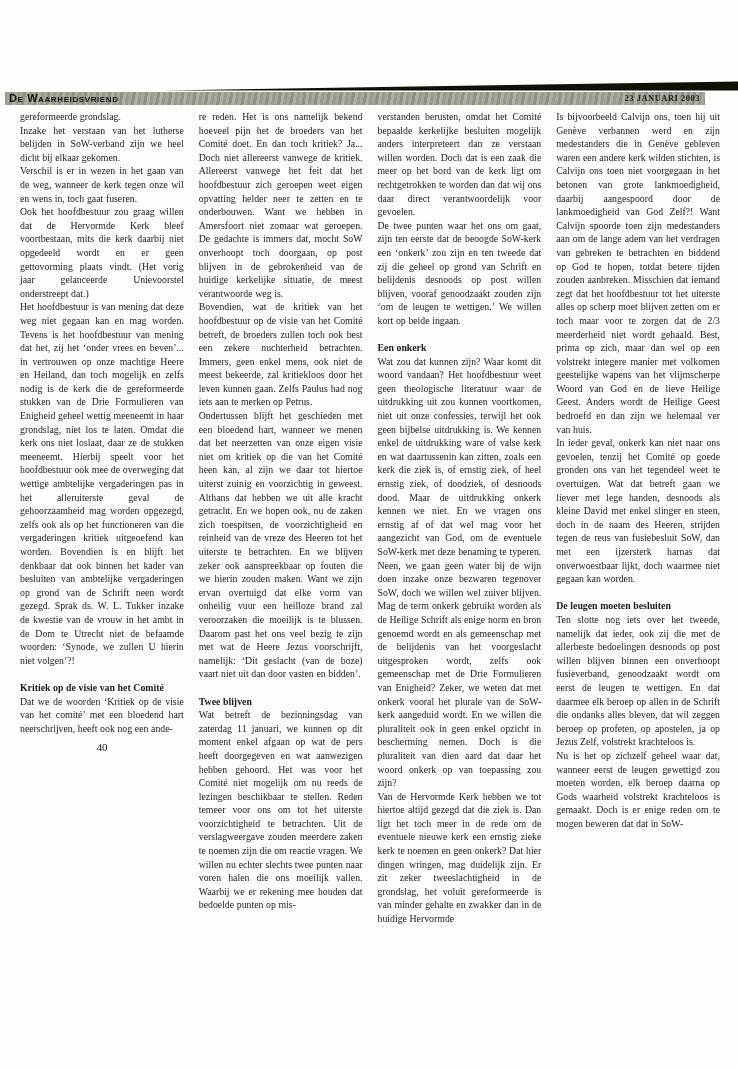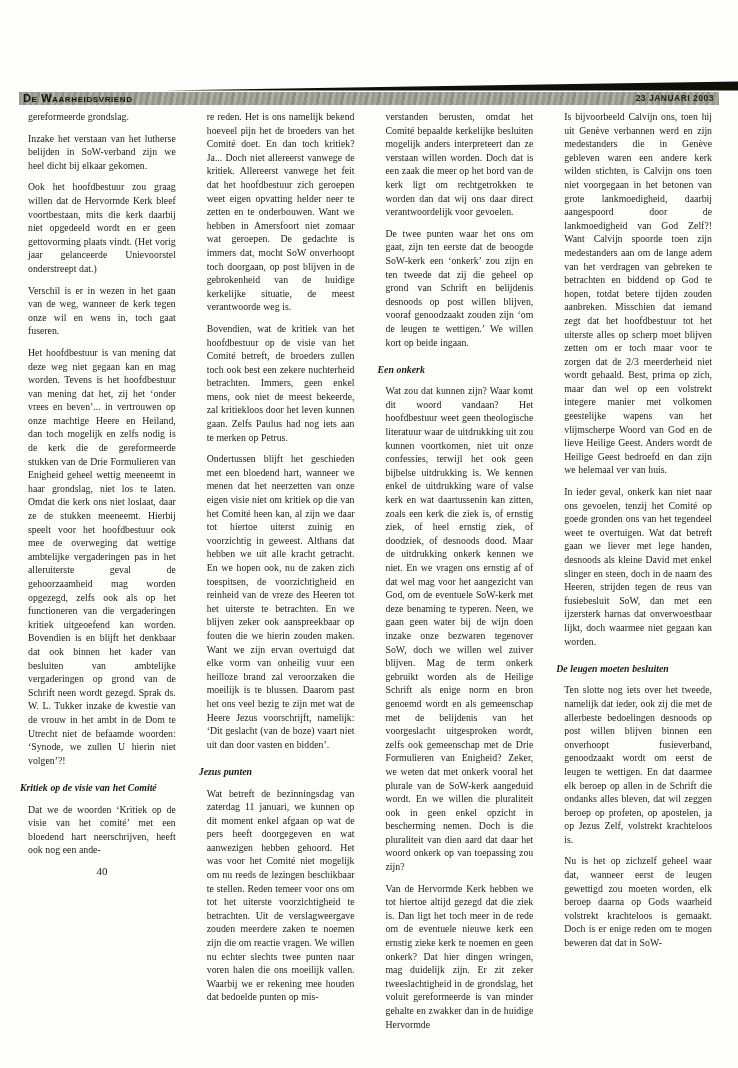--- a/index.html
+++ b/index.html
@@ -20,21 +20,21 @@
   #rule-svg {
     position: absolute;
     left: 0;
     top: 78px;
     width: 738px;
     height: 14px;
   }
   
   #masthead-bar {
     position: absolute;
-    left: 19px;
+    left: 5px;
     top: 92px;
     width: 700px;
     height: 13px;
     background:
       repeating-linear-gradient(100deg,
         #98988f 0 3px, #a7a79e 3px 6px, #8f8f86 6px 9px, #b0b0a7 9px 12px);
     display: flex;
     align-items: center;
     justify-content: space-between;
     box-sizing: border-box;
@@ -44,21 +44,21 @@
     font-family: "Liberation Sans", sans-serif;
     font-variant: small-caps;
     font-weight: bold;
     font-size: 11px;
     letter-spacing: 0.6px;
     color: #131310;
     line-height: 13px;
     white-space: nowrap;
   }
   .masthead-date {
-    font-family: Liberation Sans, sans-serif;
+    font-family: Liberation Serif, serif;
     font-weight: bold;
     font-size: 8.5px;
     letter-spacing: 0.5px;
     color: #20201c;
     text-transform: uppercase;
     line-height: 13px;
     white-space: nowrap;
   }
   
   #columns {
@@ -71,29 +71,28 @@
   }
   .col {
     width: 164px;
     font-size: 9.8px;
     line-height: 13.6px;
     text-align: justify;
     letter-spacing: 0px;
     word-spacing: 0.2px;
   }
   .col p.para {
-    margin: 8px;
+    margin: 0;
     text-align: justify;
   }
   .col h3.heading {
     margin: 13.6px 0 0 0;
     font-size: 9.8px;
     line-height: 13.6px;
     font-weight: bold;
-    font-style: italic;
   }
   .col > :first-child {
     margin-top: 0 !important;
   }
   #page-number {
     margin-top: 6px;
     font-size: 11px;
     font-weight: normal;
     text-align: center;
   }
@@ -110,32 +109,32 @@
   <div id="masthead-bar">
     <span class="masthead-title">De Waarheidsvriend</span>
     <span class="masthead-date">23 JANUARI 2003</span>
   </div>
 
   <div id="columns">
     <div class="col">
 
     <p class="para">gereformeerde grondslag.</p>
         <p class="para">Inzake het verstaan van het lutherse belijden in SoW-verband zijn we heel dicht bij elkaar gekomen.</p>
+        <p class="para">Verschil is er in wezen in het gaan van de weg, wanneer de kerk tegen onze wil en wens in, toch gaat fuseren.</p>
         <p class="para">Ook het hoofdbestuur zou graag willen dat de Hervormde Kerk bleef voortbestaan, mits die kerk daarbij niet opgedeeld wordt en er geen gettovorming plaats vindt. (Het vorig jaar gelanceerde Unievoorstel onderstreept dat.)</p>
-        <p class="para">Verschil is er in wezen in het gaan van de weg, wanneer de kerk tegen onze wil en wens in, toch gaat fuseren.</p>
         <p class="para">Het hoofdbestuur is van mening dat deze weg niet gegaan kan en mag worden. Tevens is het hoofdbestuur van mening dat het, zij het ‘onder vrees en beven’... in vertrouwen op onze machtige Heere en Heiland, dan toch mogelijk en zelfs nodig is de kerk die de gereformeerde stukken van de Drie Formulieren van Enigheid geheel wettig meeneemt in haar grondslag, niet los te laten. Omdat die kerk ons niet loslaat, daar ze de stukken meeneemt. Hierbij speelt voor het hoofdbestuur ook mee de overweging dat wettige ambtelijke vergaderingen pas in het alleruiterste geval de gehoorzaamheid mag worden opgezegd, zelfs ook als op het functioneren van die vergaderingen kritiek uitgeoefend kan worden. Bovendien is en blijft het denkbaar dat ook binnen het kader van besluiten van ambtelijke vergaderingen op grond van de Schrift neen wordt gezegd. Sprak ds. W. L. Tukker inzake de kwestie van de vrouw in het ambt in de Dom te Utrecht niet de befaamde woorden: ‘Synode, we zullen U hierin niet volgen’?!</p>
         <h3 class="heading">Kritiek op de visie van het Comité</h3>
         <p class="para">Dat we de woorden ‘Kritiek op de visie van het comité’ met een bloedend hart neerschrijven, heeft ook nog een ande-</p>
         <div id="page-number">40</div>
       </div>
     <div class="col">
         <p class="para">re reden. Het is ons namelijk bekend hoeveel pijn het de broeders van het Comité doet. En dan toch kritiek? Ja... Doch niet allereerst vanwege de kritiek. Allereerst vanwege het feit dat het hoofdbestuur zich geroepen weet eigen opvatting helder neer te zetten en te onderbouwen. Want we hebben in Amersfoort niet zomaar wat geroepen. De gedachte is immers dat, mocht SoW onverhoopt toch doorgaan, op post blijven in de gebrokenheid van de huidige kerkelijke situatie, de meest verantwoorde weg is.</p>
         <p class="para">Bovendien, wat de kritiek van het hoofdbestuur op de visie van het Comité betreft, de broeders zullen toch ook best een zekere nuchterheid betrachten. Immers, geen enkel mens, ook niet de meest bekeerde, zal kritiekloos door het leven kunnen gaan. Zelfs Paulus had nog iets aan te merken op Petrus.</p>
         <p class="para">Ondertussen blijft het geschieden met een bloedend hart, wanneer we menen dat het neerzetten van onze eigen visie niet om kritiek op die van het Comité heen kan, al zijn we daar tot hiertoe uiterst zuinig en voorzichtig in geweest. Althans dat hebben we uit alle kracht getracht. En we hopen ook, nu de zaken zich toespitsen, de voorzichtigheid en reinheid van de vreze des Heeren tot het uiterste te betrachten. En we blijven zeker ook aanspreekbaar op fouten die we hierin zouden maken. Want we zijn ervan overtuigd dat elke vorm van onheilig vuur een heilloze brand zal veroorzaken die moeilijk is te blussen. Daarom past het ons veel bezig te zijn met wat de Heere Jezus voorschrijft, namelijk: ‘Dit geslacht (van de boze) vaart niet uit dan door vasten en bidden’.</p>
-        <h3 class="heading">Jezus punten</h3>
+        <h3 class="heading">Twee blijven</h3>
         <p class="para">Wat betreft de bezinningsdag van zaterdag 11 januari, we kunnen op dit moment enkel afgaan op wat de pers heeft doorgegeven en wat aanwezigen hebben gehoord. Het was voor het Comité niet mogelijk om nu reeds de lezingen beschikbaar te stellen. Reden temeer voor ons om tot het uiterste voorzichtigheid te betrachten. Uit de verslagweergave zouden meerdere zaken te noemen zijn die om reactie vragen. We willen nu echter slechts twee punten naar voren halen die ons moeilijk vallen. Waarbij we er rekening mee houden dat bedoelde punten op mis-</p>
       </div>
     <div class="col">
         <p class="para">verstanden berusten, omdat het Comité bepaalde kerkelijke besluiten mogelijk anders interpreteert dan ze verstaan willen worden. Doch dat is een zaak die meer op het bord van de kerk ligt om rechtgetrokken te worden dan dat wij ons daar direct verantwoordelijk voor gevoelen.</p>
         <p class="para">De twee punten waar het ons om gaat, zijn ten eerste dat de beoogde SoW-kerk een ‘onkerk’ zou zijn en ten tweede dat zij die geheel op grond van Schrift en belijdenis desnoods op post willen blijven, vooraf genoodzaakt zouden zijn ‘om de leugen te wettigen.’ We willen kort op beide ingaan.</p>
         <h3 class="heading">Een onkerk</h3>
         <p class="para">Wat zou dat kunnen zijn? Waar komt dit woord vandaan? Het hoofdbestuur weet geen theologische literatuur waar de uitdrukking uit zou kunnen voortkomen, niet uit onze confessies, terwijl het ook geen bijbelse uitdrukking is. We kennen enkel de uitdrukking ware of valse kerk en wat daartussenin kan zitten, zoals een kerk die ziek is, of ernstig ziek, of heel ernstig ziek, of doodziek, of desnoods dood. Maar de uitdrukking onkerk kennen we niet. En we vragen ons ernstig af of dat wel mag voor het aangezicht van God, om de eventuele SoW-kerk met deze benaming te typeren. Neen, we gaan geen water bij de wijn doen inzake onze bezwaren tegenover SoW, doch we willen wel zuiver blijven. Mag de term onkerk gebruikt worden als de Heilige Schrift als enige norm en bron genoemd wordt en als gemeenschap met de belijdenis van het voorgeslacht uitgesproken wordt, zelfs ook gemeenschap met de Drie Formulieren van Enigheid? Zeker, we weten dat met onkerk vooral het plurale van de SoW-kerk aangeduid wordt. En we willen die pluraliteit ook in geen enkel opzicht in bescherming nemen. Doch is die pluraliteit van dien aard dat daar het woord onkerk op van toepassing zou zijn?</p>
         <p class="para">Van de Hervormde Kerk hebben we tot hiertoe altijd gezegd dat die ziek is. Dan ligt het toch meer in de rede om de eventuele nieuwe kerk een ernstig zieke kerk te noemen en geen onkerk? Dat hier dingen wringen, mag duidelijk zijn. Er zit zeker tweeslachtigheid in de grondslag, het voluit gereformeerde is van minder gehalte en zwakker dan in de huidige Hervormde</p>
       </div>
     <div class="col">

